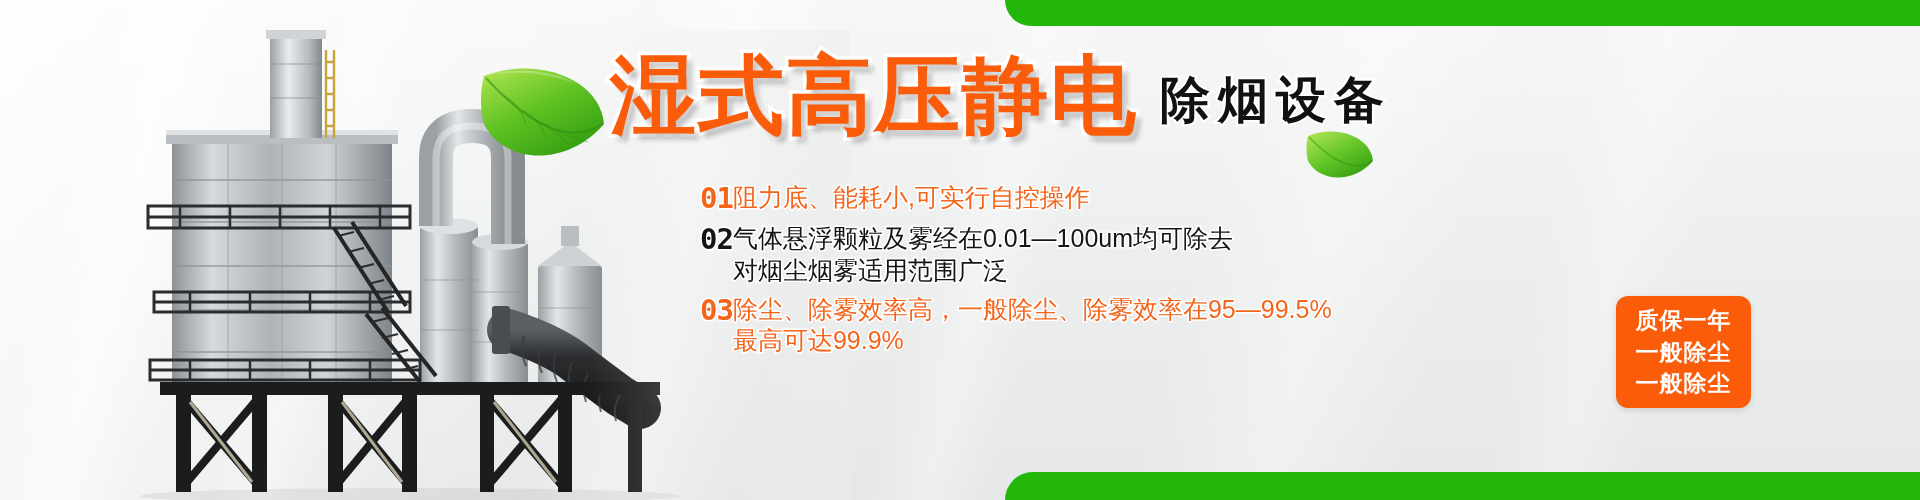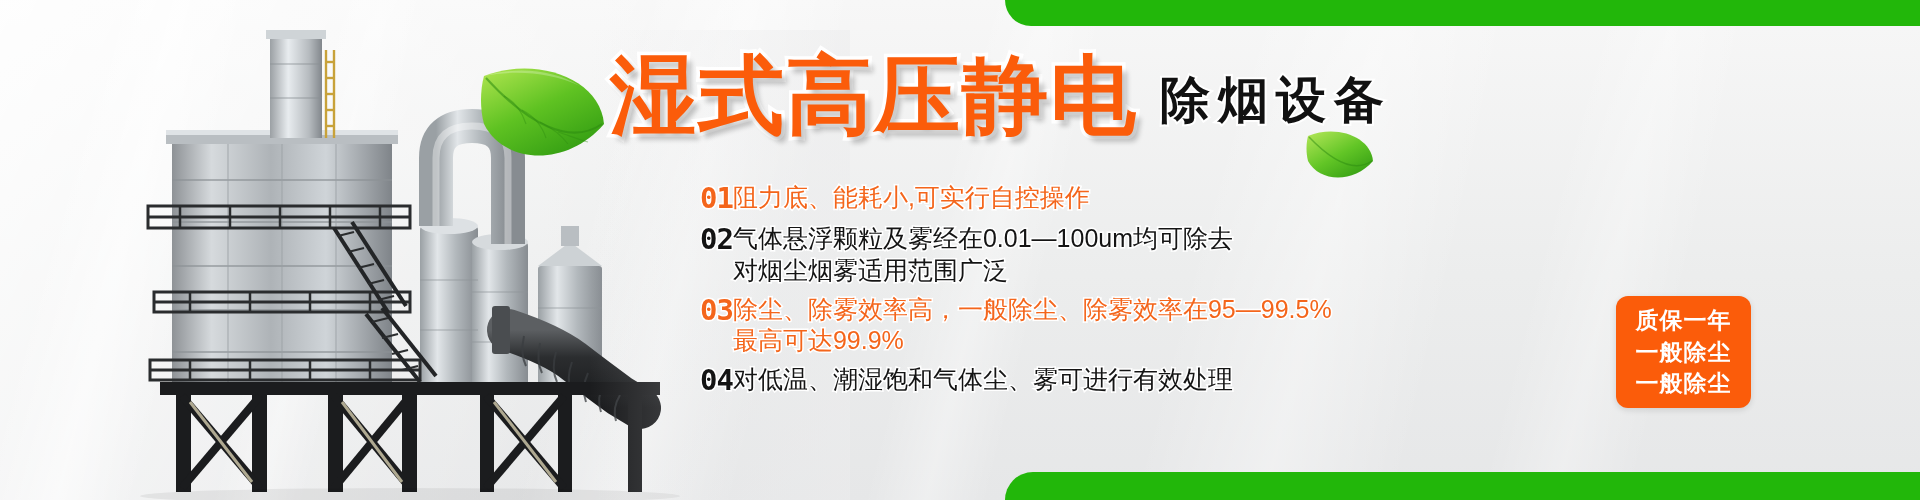--- a/index.html
+++ b/index.html
@@ -353,26 +353,20 @@
     </div>
 
     <div class="feature c-orange">
       <span class="f-num">03</span>
       <span class="f-text">
         <span>除尘、除雾效率高，一般除尘、除雾效率在95—99.5%</span>
         <span class="l2">最高可达99.9%</span>
       </span>
     </div>
 
-    <div class="feature c-dark">
-      <span class="f-num">04</span>
-      <span class="f-text">
-        <span>对低温、潮湿饱和气体尘、雾可进行有效处理</span>
-      </span>
-    </div>
 
   </div>
 
   <div class="badge">
     <div class="badge-line">质保一年</div>
     <div class="badge-line">一般除尘</div>
     <div class="badge-line">一般除尘</div>
   </div>
 
 </div>

